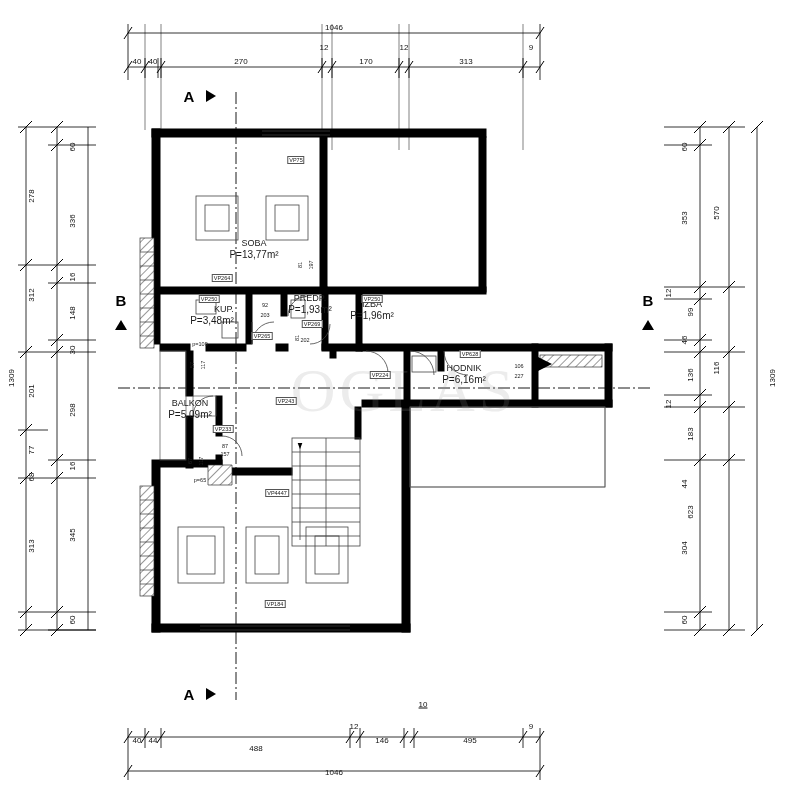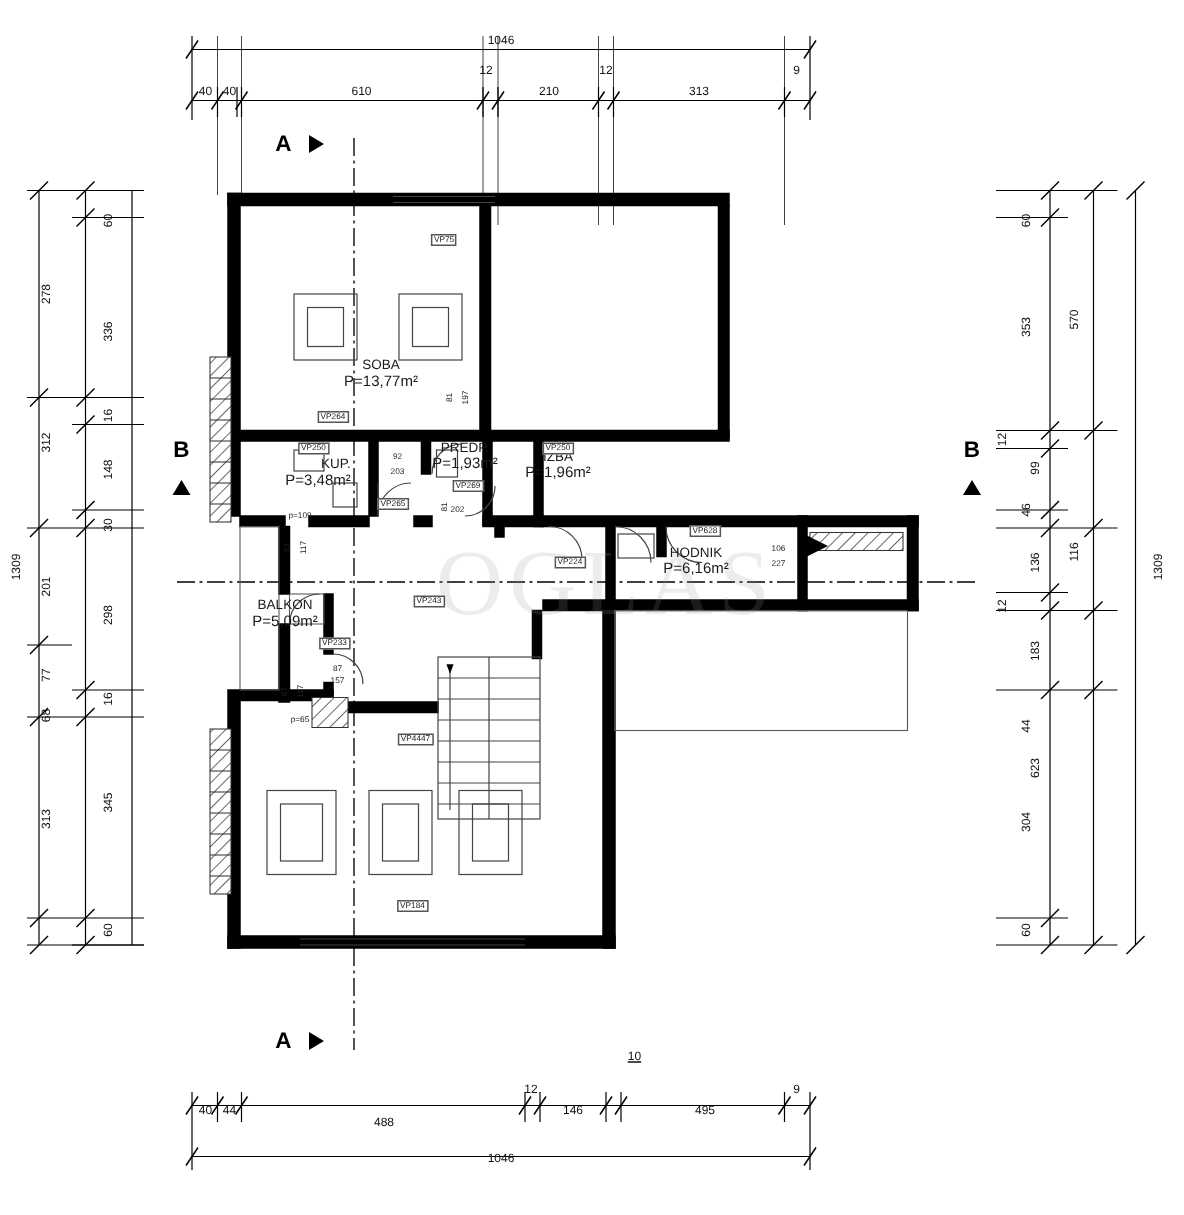--- a/index.html
+++ b/index.html
@@ -442,23 +442,23 @@
     <div class="area">P=6,16m²</div>
   </div>
   <div class="room" style="left:190px; top:410px;">
     <div class="name">BALKON</div>
     <div class="area">P=5,09m²</div>
   </div>
 
   <div class="dim" style="left:334px; top:27px;">1046</div>
   <div class="dim" style="left:137px; top:61px;">40</div>
   <div class="dim" style="left:153px; top:61px;">40</div>
-  <div class="dim" style="left:241px; top:61px;">610</div>
+  <div class="dim" style="left:241px; top:61px;">270</div>
   <div class="dim" style="left:324px; top:47px;">12</div>
-  <div class="dim" style="left:366px; top:61px;">210</div>
+  <div class="dim" style="left:366px; top:61px;">170</div>
   <div class="dim" style="left:404px; top:47px;">12</div>
   <div class="dim" style="left:466px; top:61px;">313</div>
   <div class="dim" style="left:531px; top:47px;">9</div>
 
   <div class="dim" style="left:334px; top:772px;">1046</div>
   <div class="dim" style="left:137px; top:740px;">40</div>
   <div class="dim" style="left:153px; top:740px;">44</div>
   <div class="dim" style="left:256px; top:748px;">488</div>
   <div class="dim" style="left:354px; top:726px;">12</div>
   <div class="dim" style="left:382px; top:740px;">146</div>

